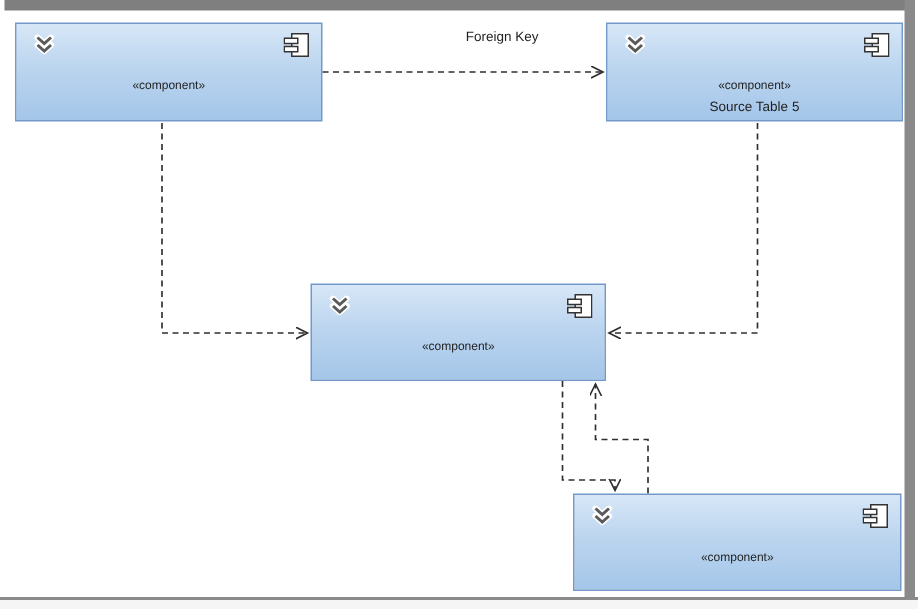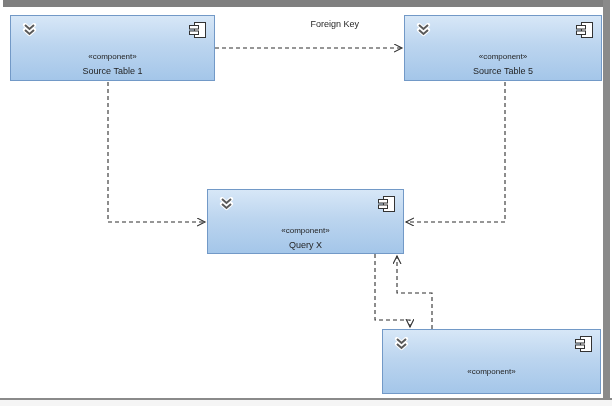--- a/index.html
+++ b/index.html
@@ -79,21 +79,20 @@
 
   <div class="fk-label">Foreign Key</div>
 
   <div class="component" style="left:10px; top:15px; width:205px; height:66px;">
     <svg class="chevron" width="15" height="14" viewBox="0 0 15 14">
       <path d="M3 2 L7.5 6 L12 2 M3 7 L7.5 11 L12 7" fill="none" stroke="#ffffff" stroke-width="4.2" stroke-linejoin="round" stroke-linecap="round"></path>
       <path d="M3 2 L7.5 6 L12 2 M3 7 L7.5 11 L12 7" fill="none" stroke="#5a5a5a" stroke-width="2"></path>
     </svg>
     <div class="ctext">
       <div class="stereo">«component»</div>
-      <div class="cname">Source Table 1</div>
     </div>
     <svg class="comp-icon" width="17" height="16" viewBox="0 0 17 16">
       <rect x="5.5" y="0.5" width="11" height="15" fill="#ffffff" stroke="#333333"></rect>
       <rect x="0.5" y="3.5" width="9" height="3.5" fill="#ffffff" stroke="#333333"></rect>
       <rect x="0.5" y="9" width="9" height="3.5" fill="#ffffff" stroke="#333333"></rect>
     </svg>
   </div>
 
   <div class="component" style="left:404px; top:15px; width:198px; height:66px;">
     <svg class="chevron" width="15" height="14" viewBox="0 0 15 14">
@@ -111,21 +110,20 @@
     </svg>
   </div>
 
   <div class="component" style="left:207px; top:189px; width:197px; height:65px;">
     <svg class="chevron" width="15" height="14" viewBox="0 0 15 14">
       <path d="M3 2 L7.5 6 L12 2 M3 7 L7.5 11 L12 7" fill="none" stroke="#ffffff" stroke-width="4.2" stroke-linejoin="round" stroke-linecap="round"></path>
       <path d="M3 2 L7.5 6 L12 2 M3 7 L7.5 11 L12 7" fill="none" stroke="#5a5a5a" stroke-width="2"></path>
     </svg>
     <div class="ctext">
       <div class="stereo">«component»</div>
-      <div class="cname">Query X</div>
     </div>
     <svg class="comp-icon" width="17" height="16" viewBox="0 0 17 16">
       <rect x="5.5" y="0.5" width="11" height="15" fill="#ffffff" stroke="#333333"></rect>
       <rect x="0.5" y="3.5" width="9" height="3.5" fill="#ffffff" stroke="#333333"></rect>
       <rect x="0.5" y="9" width="9" height="3.5" fill="#ffffff" stroke="#333333"></rect>
     </svg>
   </div>
 
   <div class="component" style="left:382px; top:329px; width:219px; height:65px;">
     <svg class="chevron" width="15" height="14" viewBox="0 0 15 14">

